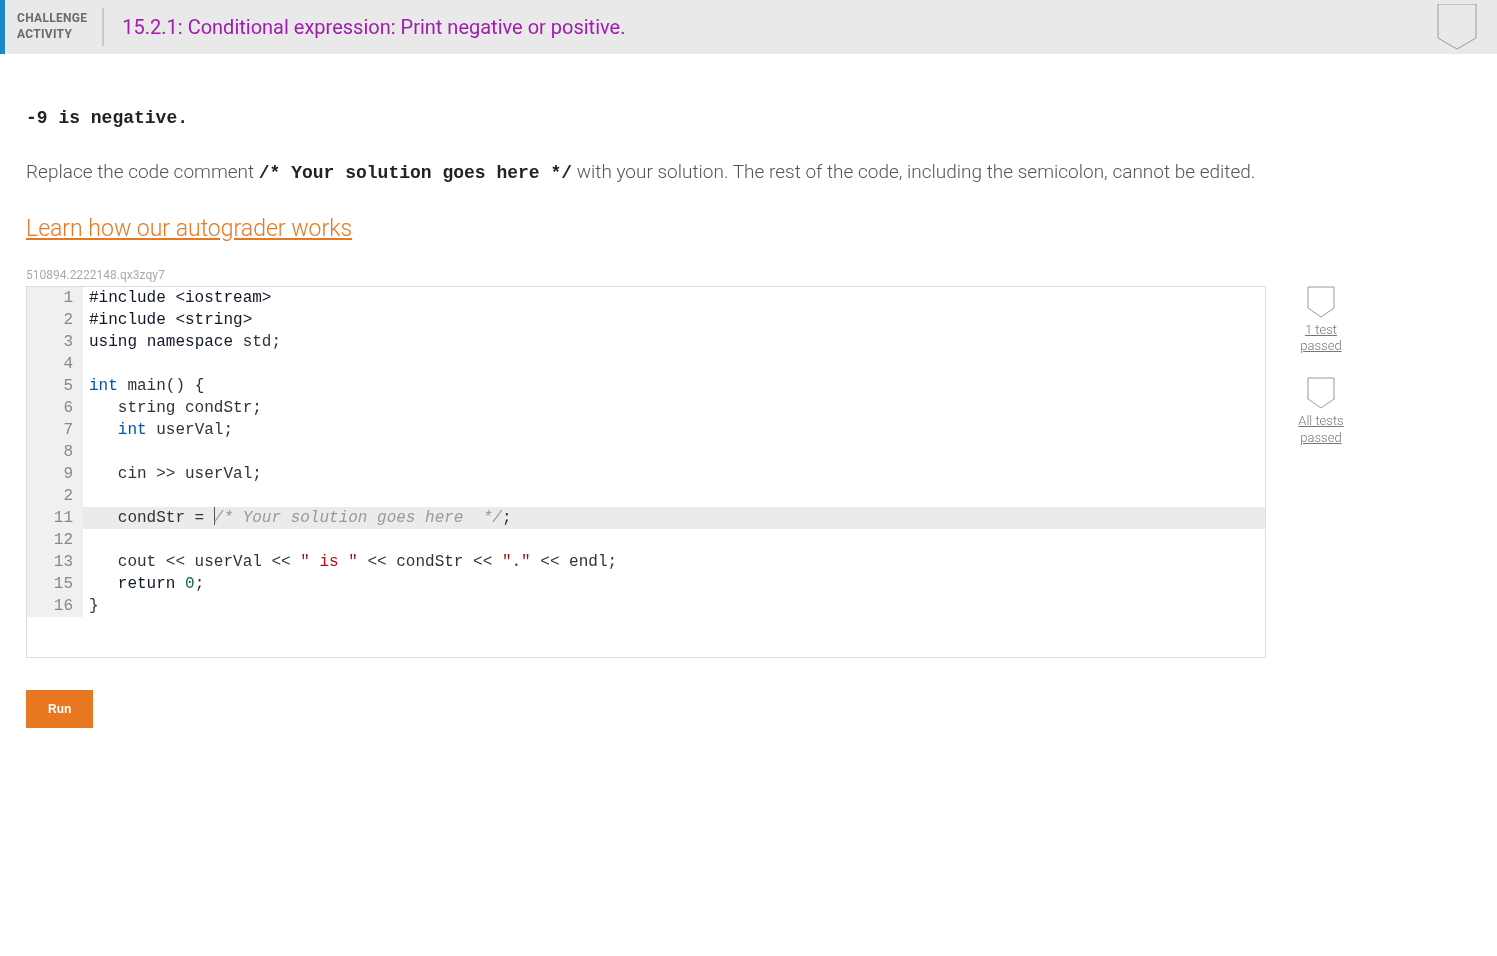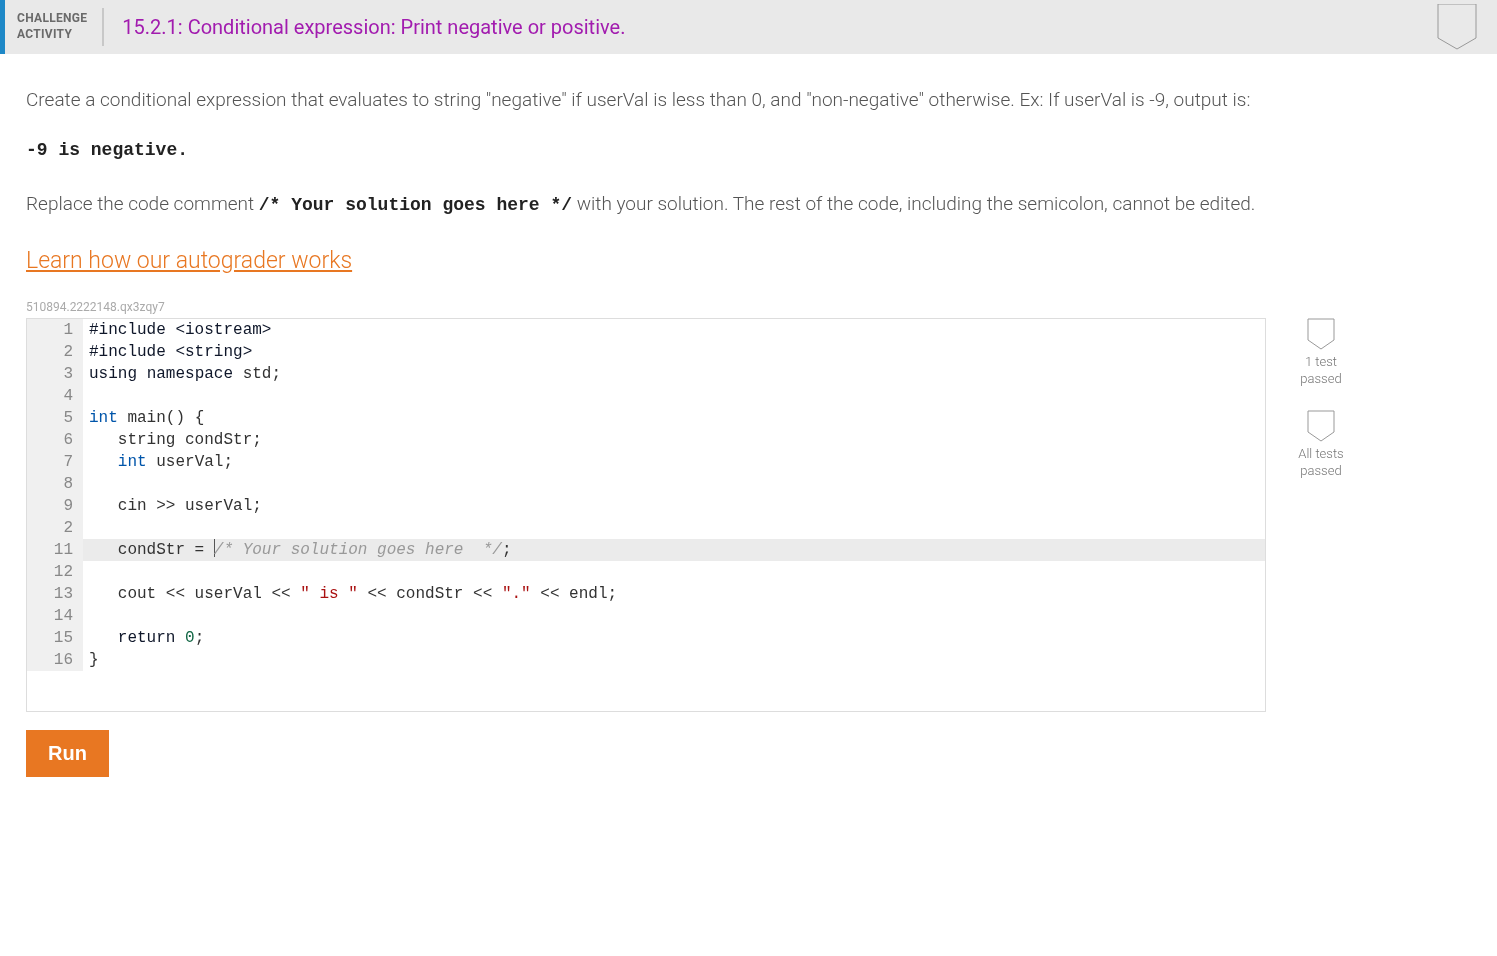--- a/index.html
+++ b/index.html
@@ -132,30 +132,31 @@
     margin-right: -1px;
   }
   .sidebar {
     margin-left: 20px;
     width: 70px;
     text-align: center;
     color: #777;
     font-size: 13px;
     line-height: 1.3;
     font-weight: 300;
+    text-decoration: underline;
   }
   .sidebar .check-group { margin-bottom: 22px; }
   .run-button {
     background: #e87722;
     color: #fff;
     border: none;
-    font-size: 20px;
+    font-size: 12px;
     font-weight: 600;
     padding: 12px 22px;
-    margin-top: 18px;
+    margin-top: 32px;
     cursor: pointer;
   }
   svg.bookmark-svg { display: block; }
 </style>
 </head>
 <body>
 
 <div class="wrapper">
 
   <div class="header-bar">
@@ -166,21 +167,20 @@
     <div class="header-title">15.2.1: Conditional expression: Print negative or positive.</div>
     <div class="bookmark-top">
       <svg class="bookmark-svg" width="40" height="46" viewBox="0 0 40 46">
         <path d="M1 0 H39 V34 L20 45 L1 34 Z" fill="none" stroke="#999" stroke-width="1"></path>
       </svg>
     </div>
   </div>
 
   <div class="content">
 
-    <p class="instructions">Create a conditional expression that evaluates to string "negative" if userVal is less than 0, and "non-negative" otherwise. Ex: If userVal is -9, output is:</p>
 
     <p class="example-output">-9 is negative.</p>
 
     <p class="instructions">
       <span>Replace the code comment </span><span class="mono">/* Your solution goes here */</span><span> with your solution. The rest of the code, including the semicolon, cannot be edited.</span>
     </p>
 
     <a href="#" class="learn-link">Learn how our autograder works</a>
 
     <div class="hash">510894.2222148.qx3zqy7</div>
@@ -193,21 +193,20 @@
           <div class="code-line"><div class="gutter">4</div><div class="code-text"><span></span></div></div>
           <div class="code-line"><div class="gutter">5</div><div class="code-text"><span class="kw-type">int</span><span> main() {</span></div></div>
           <div class="code-line"><div class="gutter">6</div><div class="code-text"><span>   string condStr;</span></div></div>
           <div class="code-line"><div class="gutter">7</div><div class="code-text"><span>   </span><span class="kw-type">int</span><span> userVal;</span></div></div>
           <div class="code-line"><div class="gutter">8</div><div class="code-text"><span></span></div></div>
           <div class="code-line"><div class="gutter">9</div><div class="code-text"><span>   cin &gt;&gt; userVal;</span></div></div>
           <div class="code-line"><div class="gutter">2</div><div class="code-text"><span></span></div></div>
           <div class="code-line active-line"><div class="gutter">11</div><div class="code-text"><span>   condStr = </span><span class="cursor-mark"></span><span class="comment">/* Your solution goes here  */</span><span>;</span></div></div>
           <div class="code-line"><div class="gutter">12</div><div class="code-text"><span></span></div></div>
           <div class="code-line"><div class="gutter">13</div><div class="code-text"><span>   cout &lt;&lt; userVal &lt;&lt; </span><span class="str">" is "</span><span> &lt;&lt; condStr &lt;&lt; </span><span class="str">"."</span><span> &lt;&lt; endl;</span></div></div>
-          <div class="code-line"><div class="gutter">14</div><div class="code-text"><span></span></div></div>
           <div class="code-line"><div class="gutter">15</div><div class="code-text"><span>   </span><span class="kw-blue">return</span><span> </span><span class="kw-num">0</span><span>;</span></div></div>
           <div class="code-line"><div class="gutter">16</div><div class="code-text"><span>}</span></div></div>
         </div>
 
       <div class="sidebar">
         <div class="check-group">
           <div>
             <svg class="bookmark-svg" width="28" height="32" viewBox="0 0 28 32" style="margin:0 auto 4px auto;">
               <path d="M1 1 H27 V22 L14 31 L1 22 Z" fill="none" stroke="#999" stroke-width="1"></path>
             </svg>

